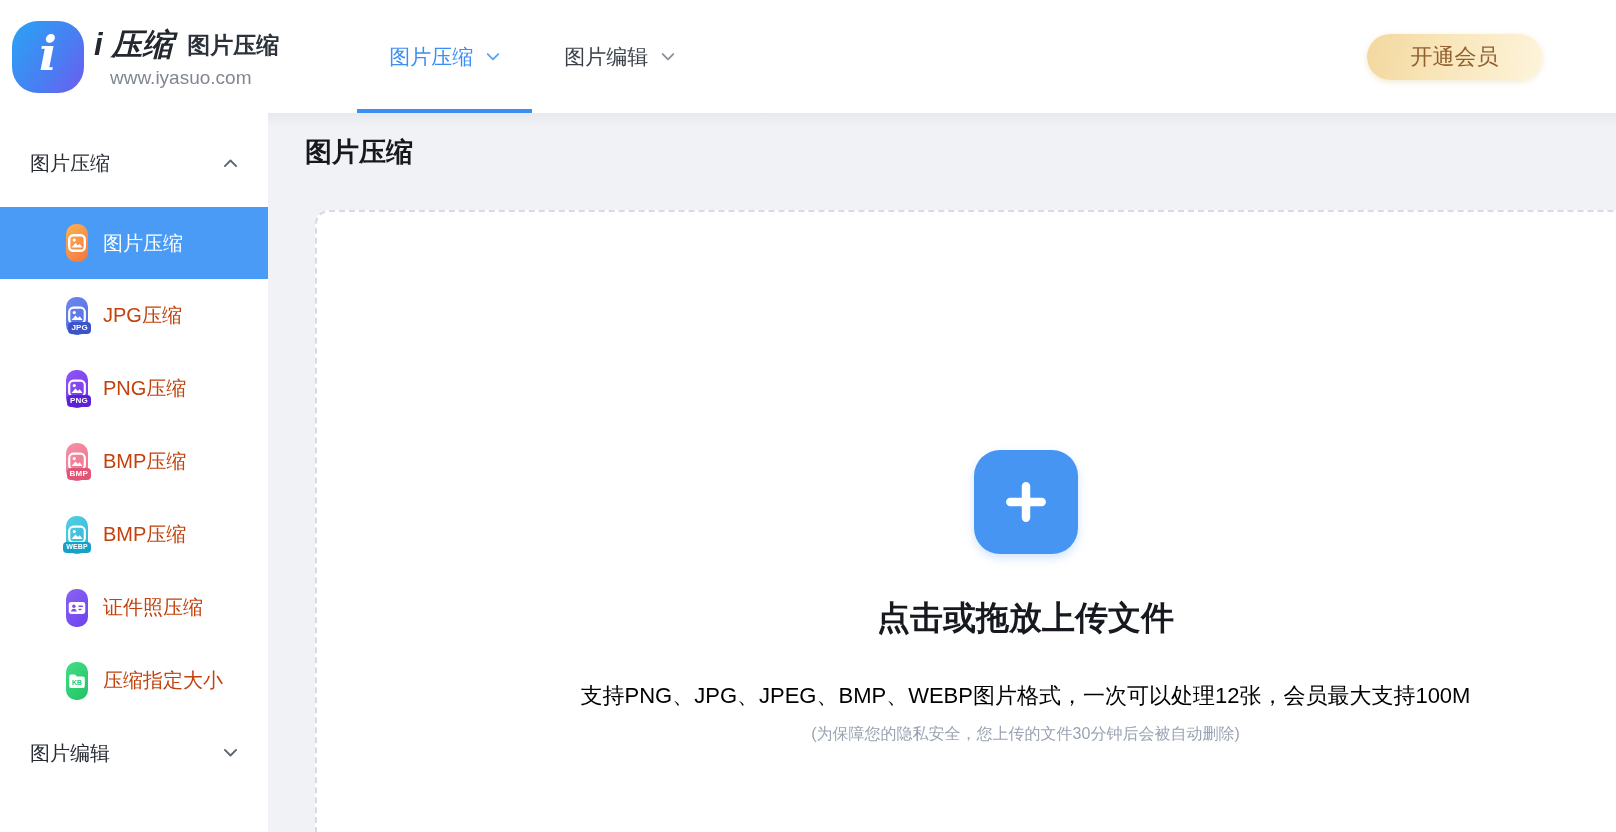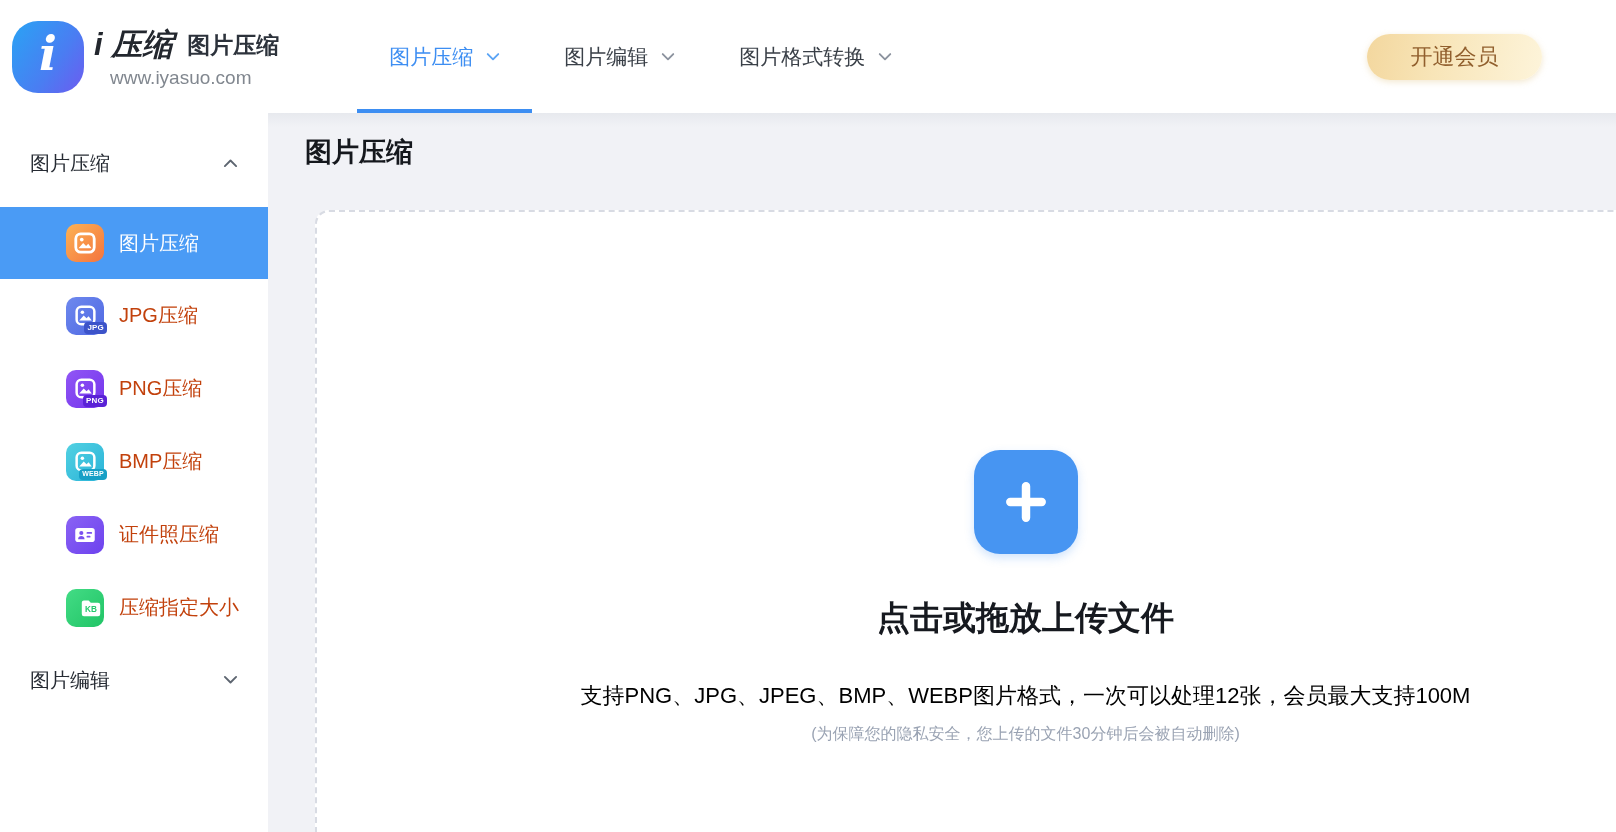--- a/index.html
+++ b/index.html
@@ -38,21 +38,21 @@
   
   .sidebar { width:268px; background:#fff; padding-top:14px; flex:0 0 auto; position:relative; z-index:2; }
   .side-section { height:72px; display:flex; align-items:center; justify-content:space-between;
                   padding:0 30px; font-size:20px; color:#262b33; cursor:pointer; }
   .side-section .chev { color:#5d6570; display:flex; }
   .side-item { height:73px; display:flex; align-items:center; padding-left:66px; cursor:pointer; }
   .side-item.active { height:72px; margin-top:8px; background:#4a9bf5; }
   .side-item .label { margin-left:15px; font-size:20px; color:#c2410c; }
   .side-item.active .label { color:#fff; }
 
-  .side-icon { width:38px; height:38px; border-radius:10px; position:relative;
+  .side-icon { width:22px; height:38px; border-radius:10px; position:relative;
                display:flex; align-items:center; justify-content:center; flex:0 0 auto; }
   .icon-main { background:linear-gradient(135deg,#fcb254,#f4743e); }
   .icon-jpg  { background:linear-gradient(135deg,#6e89ee,#4f68e2); }
   .icon-png  { background:linear-gradient(135deg,#9156f5,#7334ec); }
   .icon-bmp  { background:linear-gradient(135deg,#f592a6,#ee6d8b); }
   .icon-webp { background:linear-gradient(135deg,#52d1e2,#2ab3d8); }
   .icon-id   { background:linear-gradient(135deg,#8a63f4,#6d42ee); }
   .icon-kb   { background:linear-gradient(135deg,#43dc85,#21c466);justify-content:flex-end; }
   .fmt-badge { position:absolute; right:-3px; bottom:1px; font-size:8px; font-weight:bold; color:#fff;
                padding:1px 3px; border-radius:4px; line-height:1.2; letter-spacing:.2px; }
@@ -100,28 +100,20 @@
       </span>
     </div>
     <div class="nav-item">
       <span>图片编辑</span>
       <span class="chev">
         <svg viewBox="0 0 12 8" width="14" height="10">
             <path d="M1.5 1.5 L6 6 L10.5 1.5" fill="none" stroke="currentColor" stroke-width="1.6" stroke-linecap="round" stroke-linejoin="round"></path>
           </svg>
       </span>
     </div>
-    <div class="nav-item">
-      <span>图片格式转换</span>
-      <span class="chev">
-        <svg viewBox="0 0 12 8" width="14" height="10">
-            <path d="M1.5 1.5 L6 6 L10.5 1.5" fill="none" stroke="currentColor" stroke-width="1.6" stroke-linecap="round" stroke-linejoin="round"></path>
-          </svg>
-      </span>
-    </div>
   </div>
 
   <button class="vip-btn">开通会员</button>
 </div>
 
 <div class="content">
   <div class="sidebar">
 
     <div class="side-section">
       <span>图片压缩</span>
@@ -160,20 +152,31 @@
         <svg viewBox="0 0 24 24" width="25" height="25">
             <rect x="3.5" y="3.5" width="17" height="17" rx="4.5" fill="none" stroke="#fff" stroke-width="2.4"></rect>
             <circle cx="9" cy="8.8" r="1.7" fill="#fff"></circle>
             <path d="M6 16.8 L10.3 11.9 L13 14.7 L15 12.7 L18 16.8 Z" fill="#fff"></path>
           </svg>
         <span class="fmt-badge">PNG</span>
       </span>
       <span class="label">PNG压缩</span>
     </div>
 
+    <div class="side-item">
+      <span class="side-icon icon-bmp">
+        <svg viewBox="0 0 24 24" width="25" height="25">
+            <rect x="3.5" y="3.5" width="17" height="17" rx="4.5" fill="none" stroke="#fff" stroke-width="2.4"></rect>
+            <circle cx="9" cy="8.8" r="1.7" fill="#fff"></circle>
+            <path d="M6 16.8 L10.3 11.9 L13 14.7 L15 12.7 L18 16.8 Z" fill="#fff"></path>
+          </svg>
+        <span class="fmt-badge">BMP</span>
+      </span>
+      <span class="label">BMP压缩</span>
+    </div>
 
     <div class="side-item">
       <span class="side-icon icon-webp">
         <svg viewBox="0 0 24 24" width="25" height="25">
             <rect x="3.5" y="3.5" width="17" height="17" rx="4.5" fill="none" stroke="#fff" stroke-width="2.4"></rect>
             <circle cx="9" cy="8.8" r="1.7" fill="#fff"></circle>
             <path d="M6 16.8 L10.3 11.9 L13 14.7 L15 12.7 L18 16.8 Z" fill="#fff"></path>
           </svg>
         <span class="fmt-badge">WEBP</span>
       </span>

